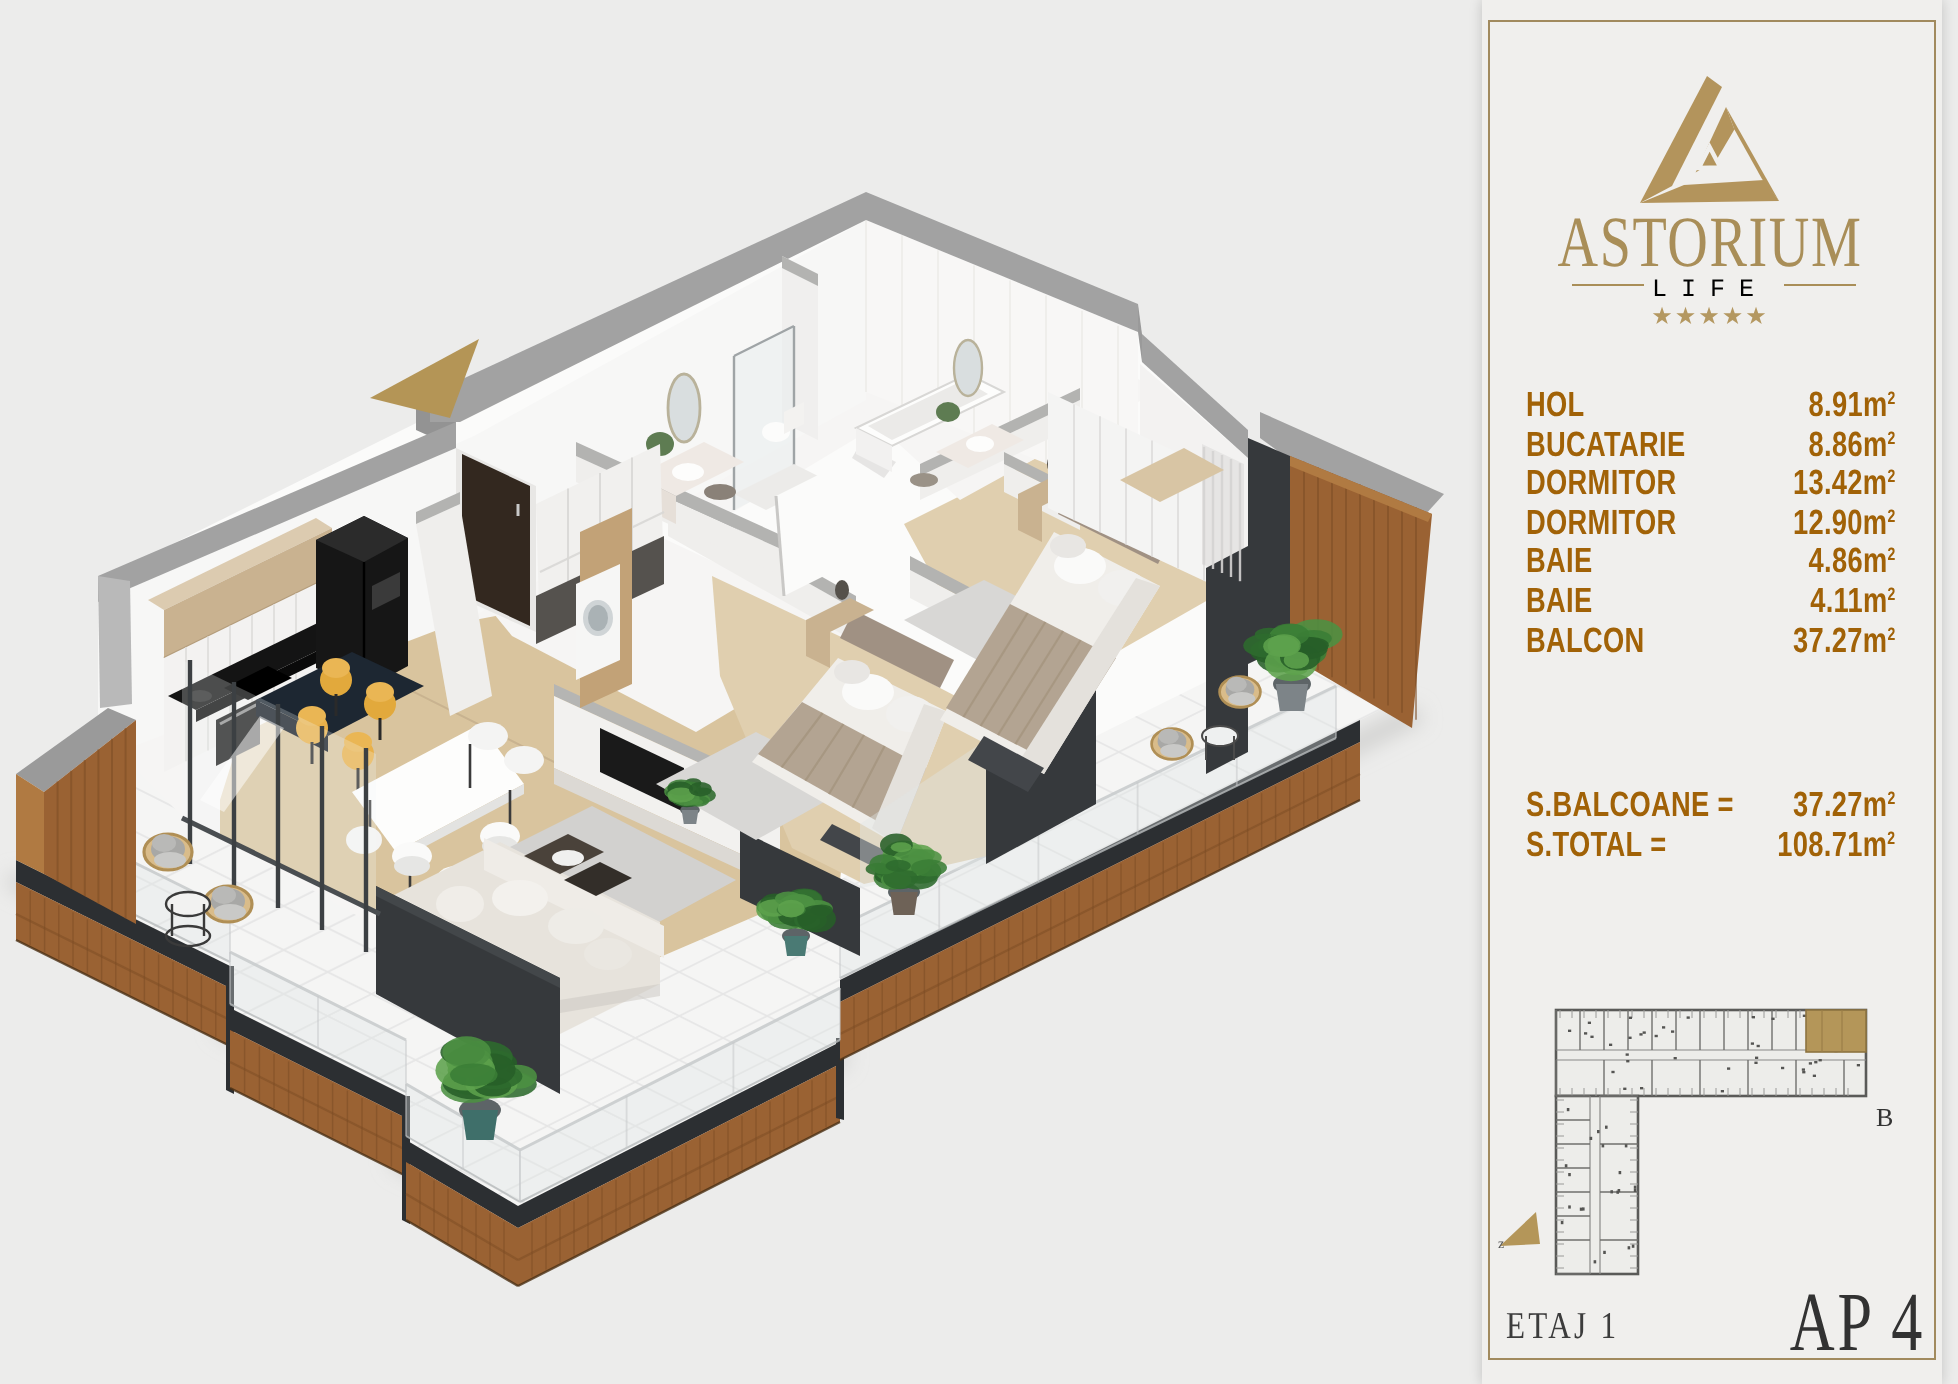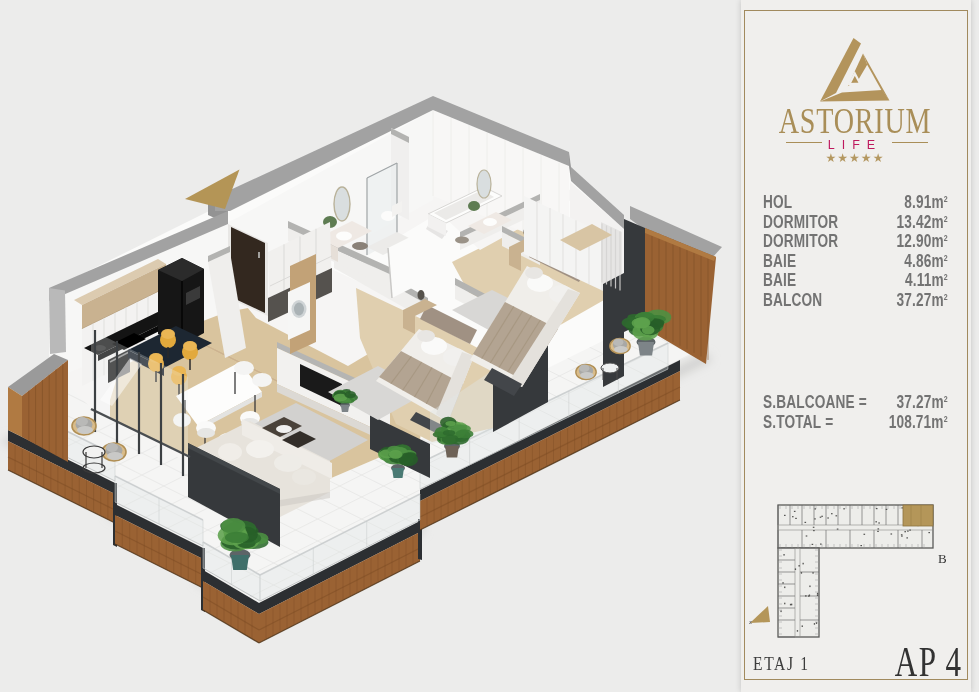--- a/index.html
+++ b/index.html
@@ -3,23 +3,23 @@
 <meta charset="utf-8">
 <style>
   html,body{margin:0;padding:0;}
   body{width:979px;height:692px;background:#ececeb;font-family:"Liberation Sans",sans-serif;overflow:hidden;position:relative;}
   .stage{position:absolute;left:0;top:0;width:979px;height:556px;}
   
   .panel{position:absolute;left:741px;top:0;width:230px;height:692px;background:#f0efed;box-shadow:0 0 6px rgba(0,0,0,.18);}
   .pborder{position:absolute;left:744px;top:10px;width:222px;height:668px;border:1.5px solid #a18a5e;}
   .logoblk{position:absolute;left:744px;top:36px;width:222px;text-align:center;}
   .brand{color:#a98e58;font-family:"Liberation Serif",serif;font-size:36px;line-height:38px;letter-spacing:1px;white-space:nowrap;margin-top:0;margin-bottom:-7px;transform:scaleX(0.78);transform-origin:center;}
-  .lifeline{color:#be185d;font-family:Liberation Sans, sans-serif;font-size:12.5px;letter-spacing:7px;}
+  .lifeline{color:#000000;font-family:Liberation Mono, monospace;font-size:12.5px;letter-spacing:7px;}
   .stars{color:#b49861;font-size:12px;letter-spacing:1px;}
-  .tbl{position:absolute;left:763px;width:185px;color:#737373;}
+  .tbl{position:absolute;left:763px;width:185px;color:#a16207;}
   .row{position:relative;height:19.6px;}
   .cl{position:absolute;left:0;top:0;transform:scaleX(0.78);transform-origin:left center;font-weight:bold;font-size:17.5px;white-space:nowrap;letter-spacing:0.2px;}
   .cr{position:absolute;right:0;top:0;transform:scaleX(0.78);transform-origin:right center;font-weight:bold;font-size:17.5px;white-space:nowrap;letter-spacing:0.2px;}
   sup{font-size:9px;vertical-align:6px;}
   .etaj{position:absolute;left:753px;top:653px;font-family:"Liberation Serif",serif;font-size:19px;letter-spacing:2px;color:#3c3c3c;transform:scaleX(0.82);transform-origin:left center;}
   .ap4{position:absolute;right:16px;top:638px;font-family:"Liberation Serif",serif;font-size:42px;letter-spacing:2px;color:#323232;transform:scaleX(0.74);transform-origin:right center;}
   .bletter{position:absolute;left:938px;top:551px;font-family:"Liberation Serif",serif;font-size:13px;color:#333;}
 </style>
 </head>
 <body>
@@ -926,20 +926,24 @@
     <span style="position:absolute;right:38px;top:7px;width:36px;border-top:1px solid #a98e58;"></span>
   </div>
 
   <div class="stars">★★★★★</div>
 </div>
 
 <div class="tbl" style="top:192px;">
   <div class="row">
         <span class="cl">HOL</span>
         <span class="cr">8.91m<sup>2</sup></span>
+      </div>
+  <div class="row">
+        <span class="cl">BUCATARIE</span>
+        <span class="cr">8.86m<sup>2</sup></span>
       </div>
   <div class="row">
         <span class="cl">DORMITOR</span>
         <span class="cr">13.42m<sup>2</sup></span>
       </div>
   <div class="row">
         <span class="cl">DORMITOR</span>
         <span class="cr">12.90m<sup>2</sup></span>
       </div>
   <div class="row">

